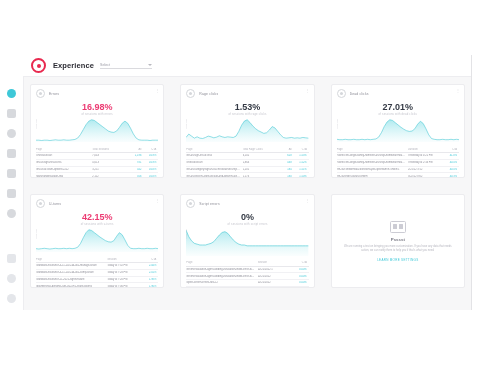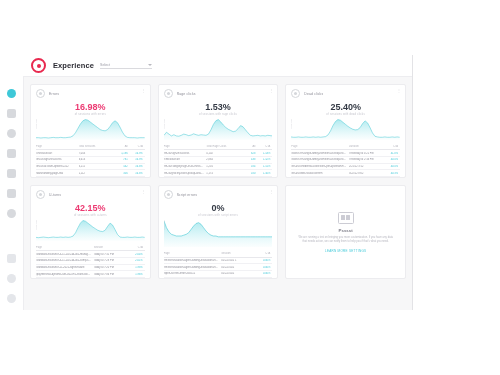--- a/index.html
+++ b/index.html
@@ -1,17 +1,17 @@
 <!DOCTYPE html>
 <html><head>
 <meta charset="utf-8">
 <style>
   html,body{margin:0;padding:0;background:#ffffff;}
   body{width:500px;height:375px;overflow:hidden;font-family:"Liberation Sans",sans-serif;}
-  .app{position:absolute;left:0;top:55px;width:413px;height:255px;background:#f7f7f8;overflow:hidden;}
+  .app{position:absolute;left:0;top:55px;width:472px;height:255px;background:#f7f7f8;overflow:hidden;}
   .app:after{content:"";position:absolute;right:0;top:0;width:1px;height:100%;background:#e3e3e6;}
 
   
   .sidebar{position:absolute;left:0;top:0;width:23px;height:100%;background:#ffffff;border-right:1px solid #ededf0;}
   .sb-icons{padding-top:34px;display:flex;flex-direction:column;align-items:center;gap:11px;}
   .sb-ic{width:9px;height:9px;border-radius:2px;background:#d7d9dd;position:relative;}
   .sb-ic.active{background:#3ec8d8;border-radius:50%;}
   .sb-ic.round{border-radius:50%;}
   .sb-ic.dim{background:#e4e6ea;}
   .sb-sep{height:14px;}
@@ -20,21 +20,21 @@
   .header{position:absolute;left:23px;top:0;right:0;height:22px;background:#ffffff;border-bottom:1px solid #ededf0;display:flex;align-items:center;padding:0 8px;box-sizing:border-box;}
   .brand{width:11px;height:11px;border-radius:50%;background:#ffffff;border:2px solid #e8294f;display:flex;align-items:center;justify-content:center;margin-right:7px;flex:none;}
   .brand i{width:4px;height:4px;border-radius:50%;background:#e8294f;display:block;}
   .h-title{font-size:7.5px;font-weight:bold;color:#2b2b33;letter-spacing:.1px;margin-right:6px;}
   .h-select{font-size:3.6px;color:#9a9aa4;border-bottom:1px solid #dadade;width:52px;display:flex;justify-content:space-between;align-items:flex-end;padding-bottom:1px;}
   .h-select .cv{white-space:nowrap;overflow:hidden;}
   .caret{width:0;height:0;border-left:2px solid transparent;border-right:2px solid transparent;border-top:2px solid #b9b9c0;margin-bottom:1px;}
 
   
   .grid{position:absolute;left:23px;top:22px;right:0;bottom:0;padding:7px;box-sizing:border-box;
-        display:grid;grid-template-columns:repeat(3,1fr);grid-auto-rows:94px;gap:7px;}
+        display:grid;grid-template-columns:repeat(3,1fr);grid-auto-rows:94px;gap:16px;}
   .card{background:#ffffff;border:1px solid #ececef;border-radius:2px;position:relative;overflow:hidden;display:flex;flex-direction:column;}
 
   .c-head{display:flex;align-items:center;gap:4px;padding:4px 5px 2px 5px;}
   .c-ic{width:7px;height:7px;border-radius:50%;border:1px solid #d5d7db;position:relative;flex:none;}
   .c-ic:after{content:"";position:absolute;left:2px;top:2px;width:3px;height:3px;border-radius:50%;background:#d5d7db;}
   .c-title{font-size:3.4px;color:#8a8a94;letter-spacing:.15px;white-space:nowrap;overflow:hidden;}
   .c-menu{position:absolute;right:4px;top:4px;font-size:4px;color:#c4c4cb;line-height:4px;}
 
   .kpi{text-align:center;margin-top:2px;}
   .kpi-val{font-size:9px;font-weight:bold;line-height:10px;}
@@ -225,21 +225,21 @@
           </div>
         </div>
       </div>
       <div class="card">
         <div class="c-head">
           <span class="c-ic"></span>
           <span class="c-title">Dead clicks</span>
         </div>
         <div class="c-menu">⋮</div>
         <div class="kpi">
-          <div class="kpi-val dark">25.40%</div>
+          <div class="kpi-val dark">27.01%</div>
           <div class="kpi-sub">of sessions with dead clicks</div>
         </div>
         <div class="chart">
           <span class="yax">Sessions</span>
           <svg viewBox="0 0 140 28" preserveAspectRatio="none">
             <defs>
               <linearGradient id="g2" x1="0" y1="0" x2="0" y2="1">
                 <stop offset="0%" stop-color="#6fd9e3" stop-opacity=".55"></stop>
                 <stop offset="100%" stop-color="#9fe7ec" stop-opacity=".05"></stop>
               </linearGradient>

